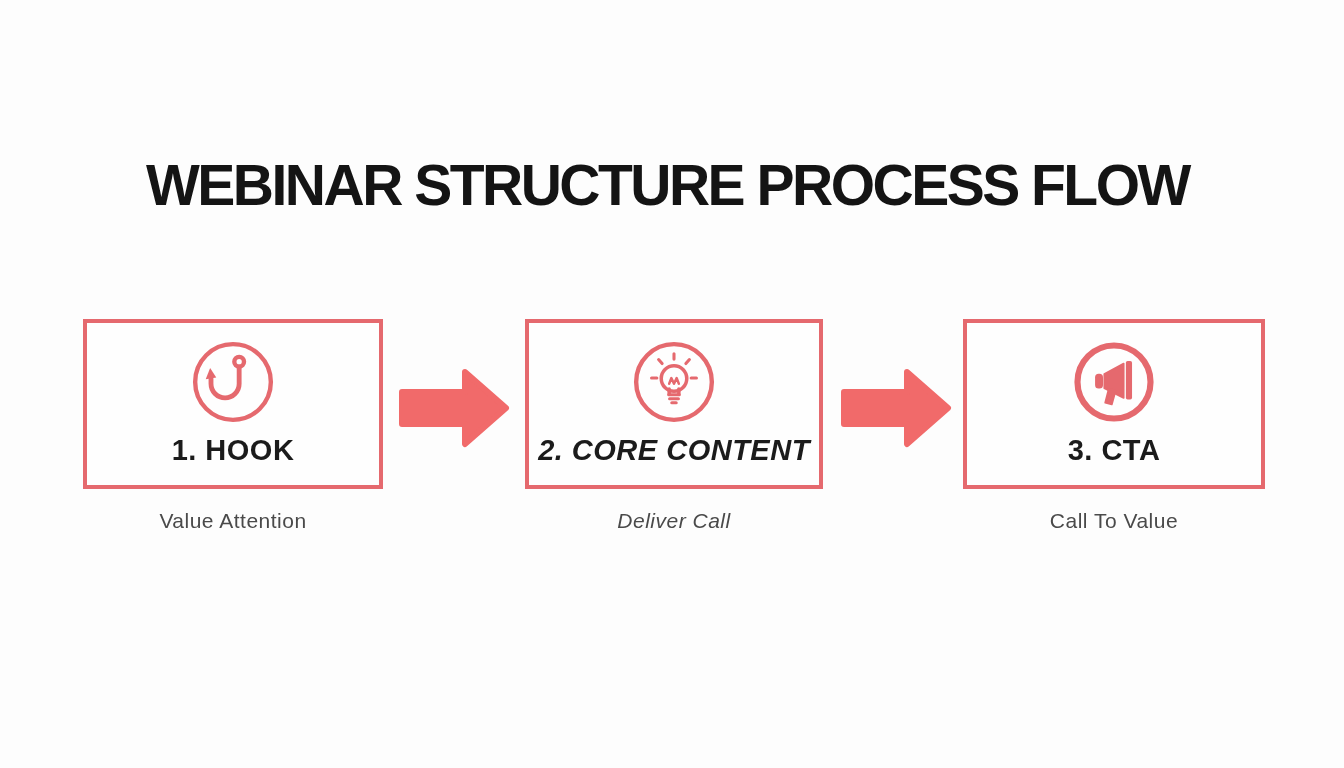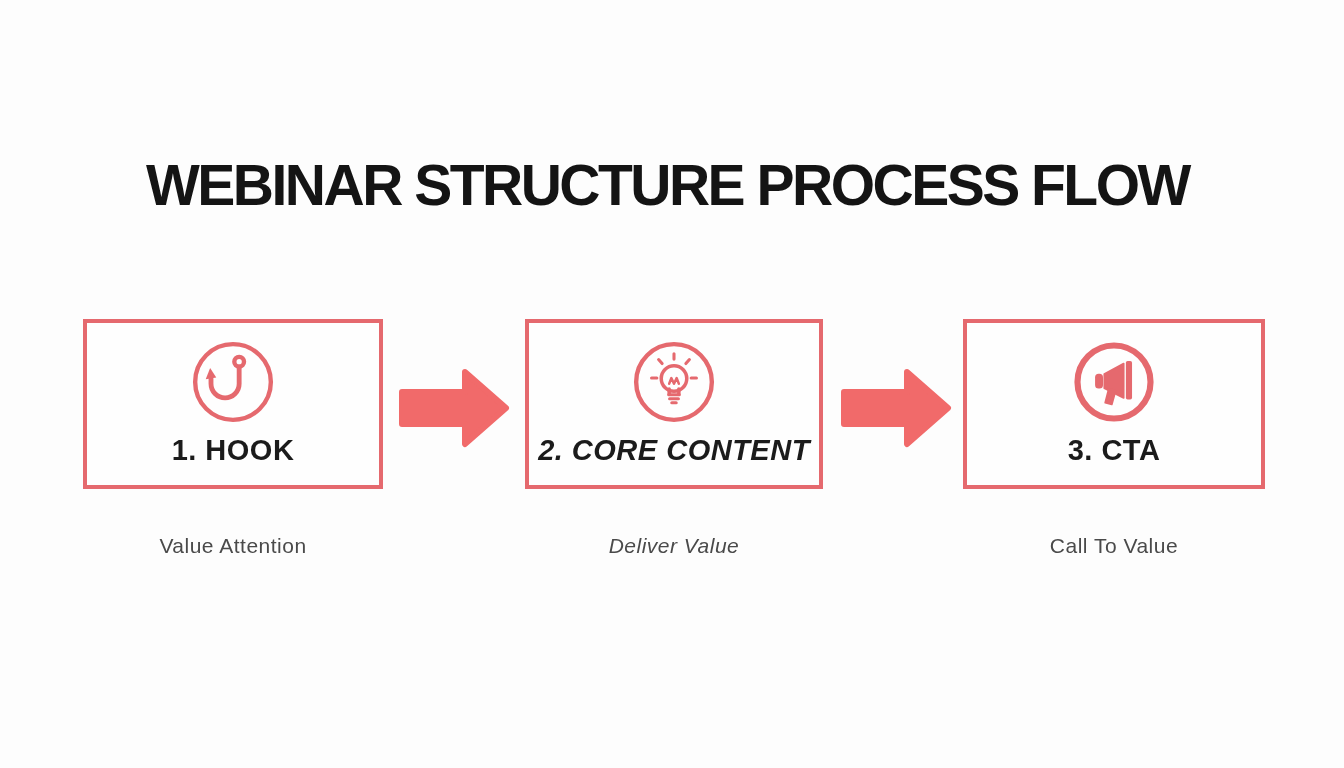--- a/index.html
+++ b/index.html
@@ -24,21 +24,20 @@
     letter-spacing: -2.5px;
     color: var(--c-title, #141414);
     white-space: nowrap;
   }
   .step {
     position: absolute;
     top: 319px;
     display: flex;
     flex-direction: column;
     align-items: center;
-    gap: 25px;
   }
   .step1 { left: 83px;  width: 300px; }
   .step2 { left: 525px; width: 298px; font-style: italic; }
   .step3 { left: 963px; width: 302px; }
   .step-box {
     box-sizing: border-box;
     width: 100%;
     height: 170px;
     border: 4px solid var(--c-border, #e5696e);
     background: #fefefe;
@@ -122,21 +121,21 @@
           <path d="M44.5 52 L47 45.5 L50 52 L53 45.5 L55.5 52" stroke-width="2.8" stroke-linecap="round" stroke-linejoin="round"></path>
           <path d="M50 24 L50 18" stroke-width="3.5" stroke-linecap="round"></path>
           <path d="M36.5 29 L32.5 24.5" stroke-width="3.5" stroke-linecap="round"></path>
           <path d="M63.5 29 L67.5 24.5" stroke-width="3.5" stroke-linecap="round"></path>
           <path d="M30.5 45.5 L24.5 45.5" stroke-width="3.5" stroke-linecap="round"></path>
           <path d="M69.5 45.5 L75.5 45.5" stroke-width="3.5" stroke-linecap="round"></path>
         </svg>
       </span>
       <div class="step-label">2. CORE CONTENT</div>
     </div>
-    <div class="step-subtitle">Deliver Value</div>
+    <div class="step-subtitle">Deliver Call</div>
   </div>
 
   <span class="flow-arrow arrow2">
     <svg viewBox="0 0 112 86">
       <polygon points="3,27 66,27 66,7 107,43 66,79 66,59 3,59" fill="currentColor" stroke="currentColor" stroke-width="6" stroke-linejoin="round"></polygon>
     </svg>
   </span>
 
   <div class="step step3">
     <div class="step-box">

